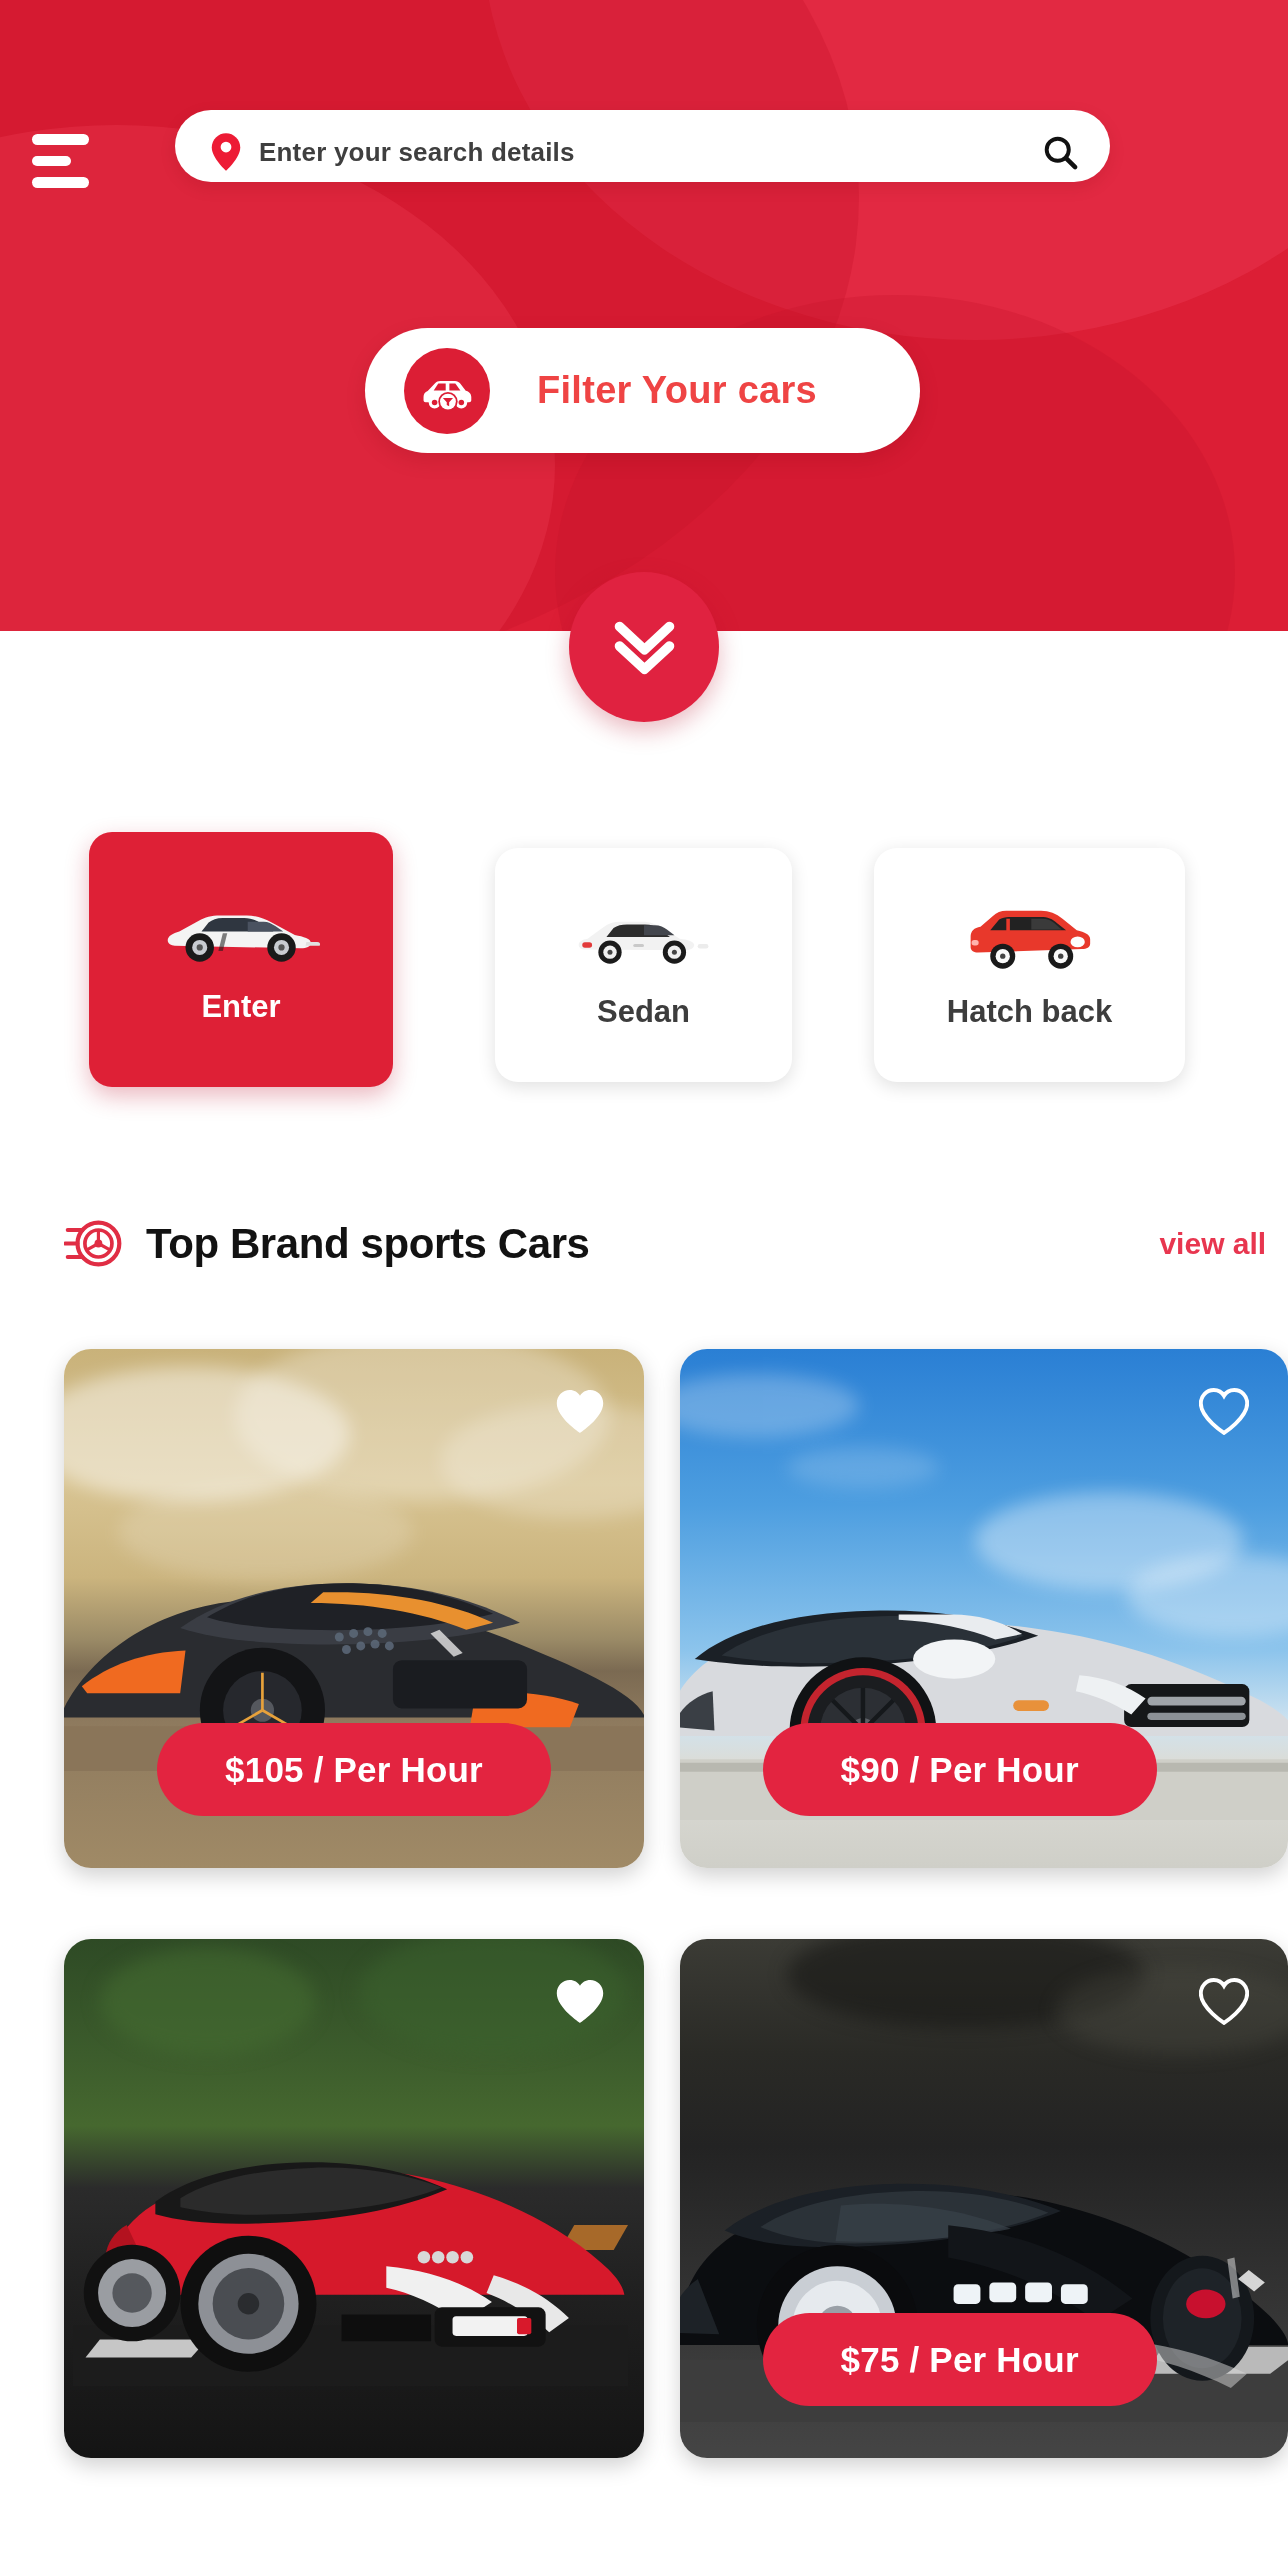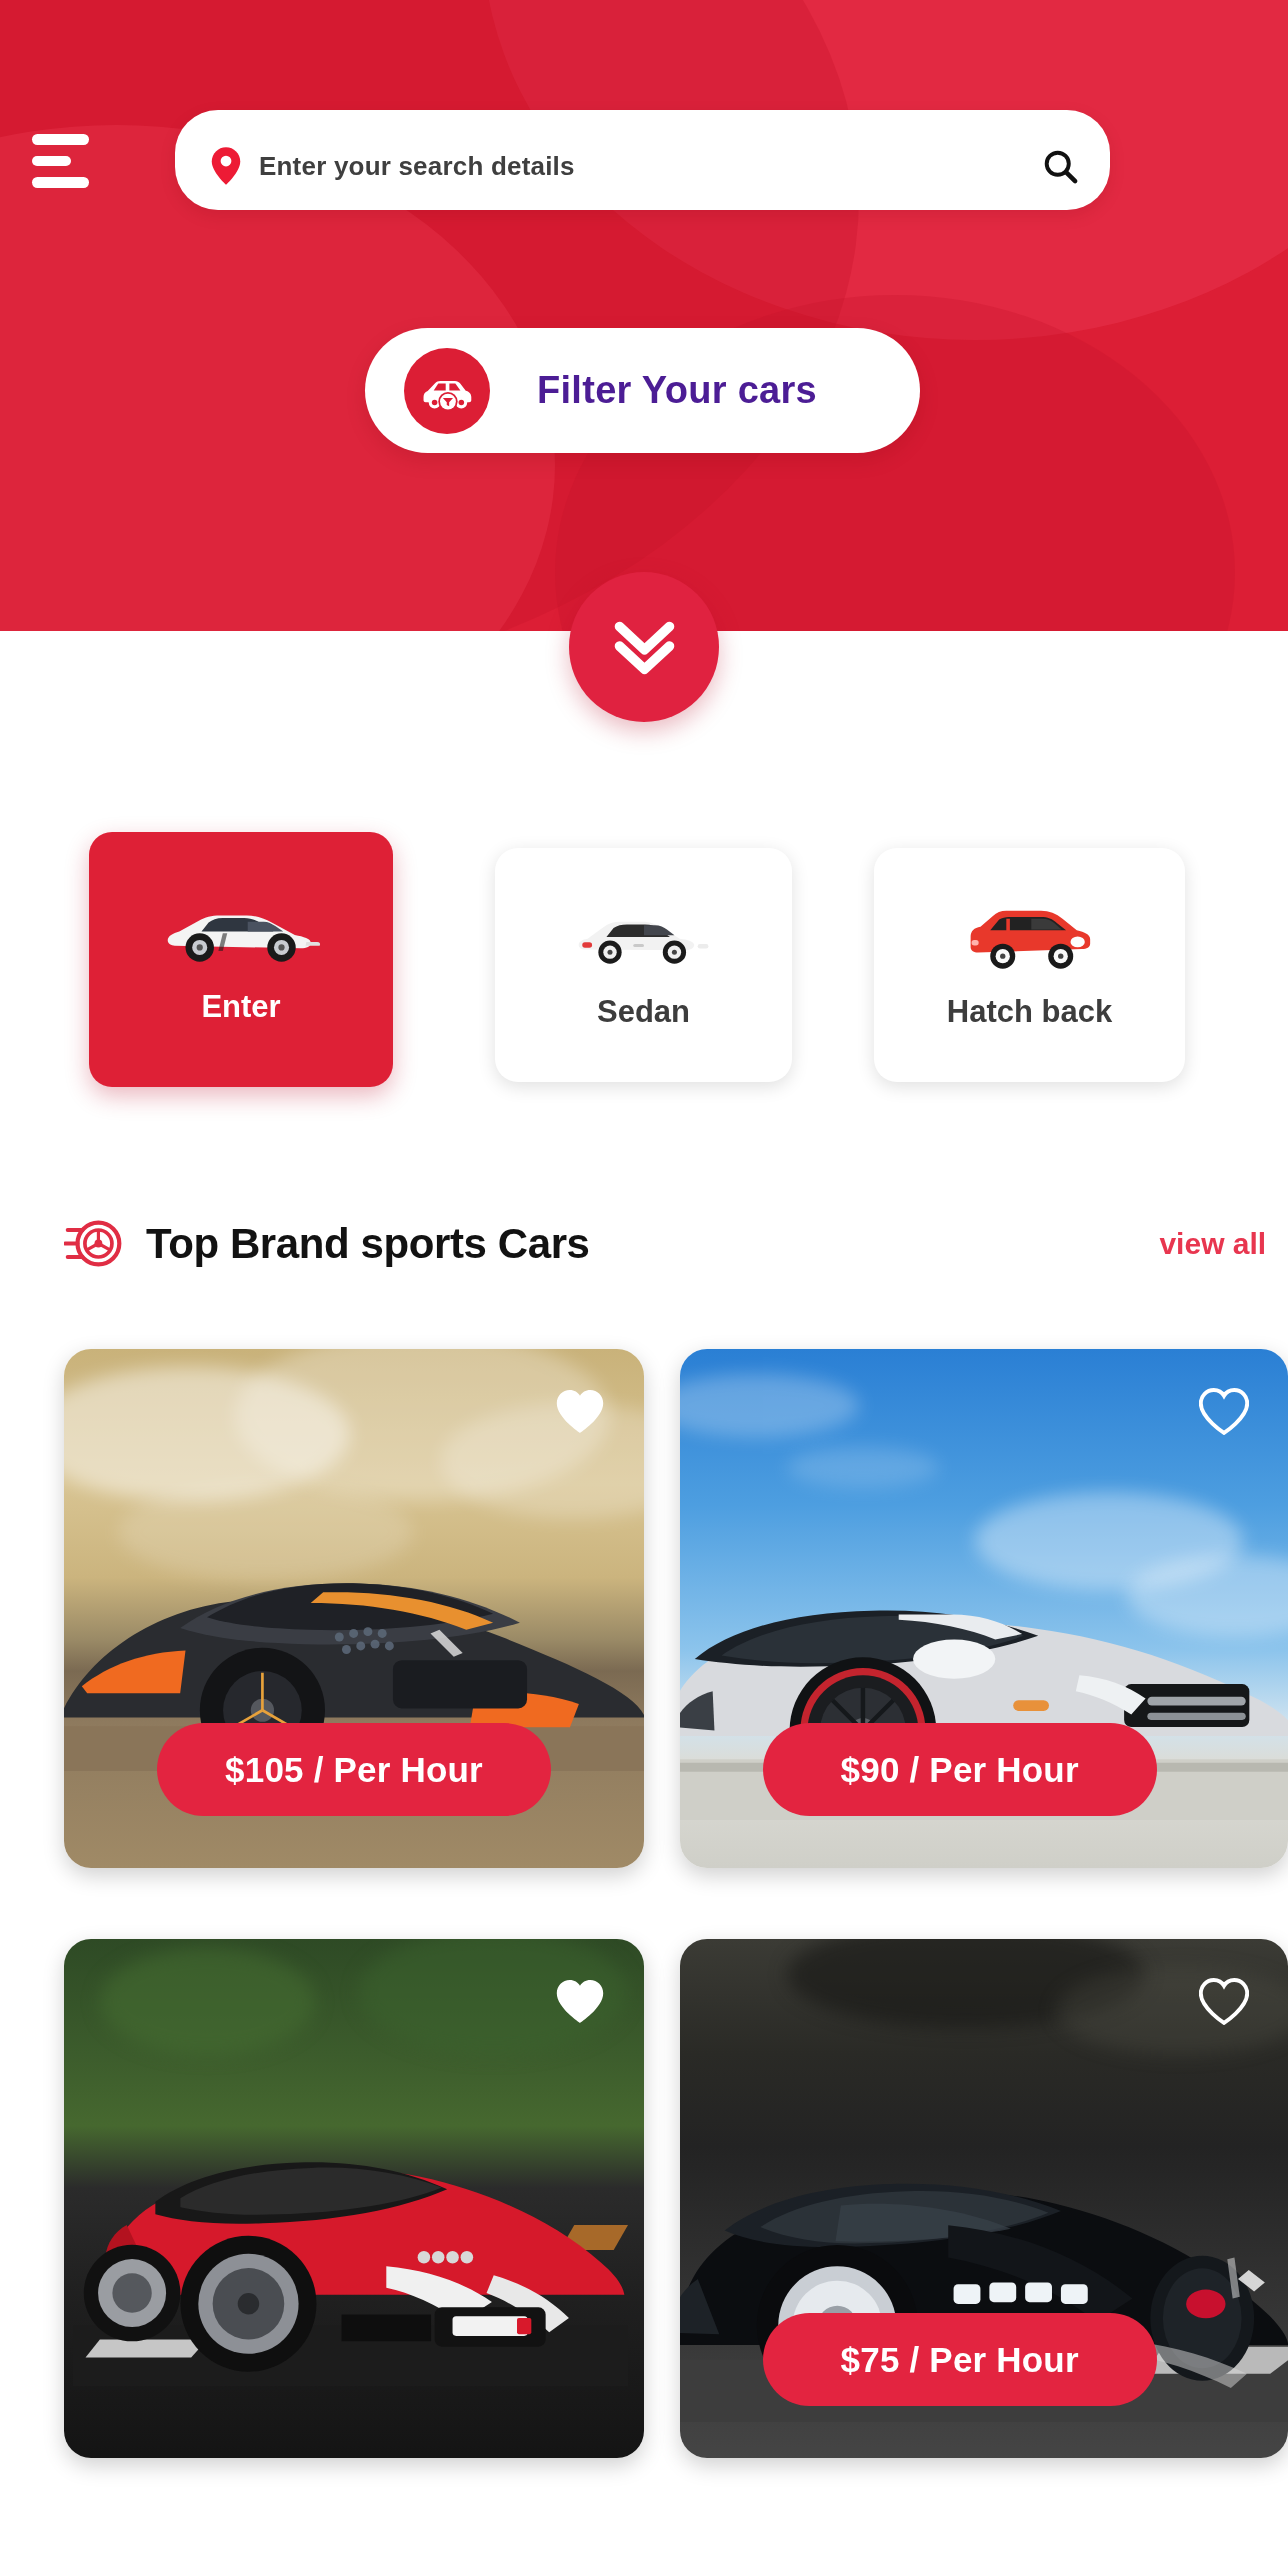--- a/index.html
+++ b/index.html
@@ -39,21 +39,21 @@
     display:flex; flex-direction:column; justify-content:space-between;
     padding:5.4px 0;
   }
   .hamburger span{ display:block; height:10.7px; border-radius:5.4px; background:#fff; }
   .hamburger span:nth-child(1){ width:57px; }
   .hamburger span:nth-child(2){ width:39px; }
   .hamburger span:nth-child(3){ width:57px; }
 
   
   .searchbar{
-    position:absolute; left:175px; top:110px; width:935px; height:100px;
+    position:absolute; left:175px; top:110px; width:935px; height:72px;
     background:#fff; border-radius:43px; display:flex; align-items:center;
     padding:12px 30px 0 36px; box-shadow:0 5.4px 16px rgba(120,0,14,.14);
   }
   .pin-icon{ width:30px; height:38px; flex:0 0 auto; margin-right:18px; }
   .search-input{
     flex:1; border:none; outline:none; background:transparent;
     font-family:"Liberation Sans", sans-serif; font-size:26px; font-weight:bold;
     color:#3A3A3A; letter-spacing:0.2px;
   }
   .search-input::placeholder{ color:#3f3f3f; opacity:1; font-weight:bold; }
@@ -63,21 +63,21 @@
   .filter-btn{
     position:absolute; left:365px; top:328px; width:555px; height:125px;
     background:#fff; border-radius:63px; display:flex; align-items:center;
     padding-left:39px; box-shadow:0 7.2px 19.7px rgba(120,0,14,.16); cursor:pointer;
   }
   .filter-circle{
     width:86px; height:86px; border-radius:50%; background:#DC1E35;
     display:flex; align-items:center; justify-content:center; flex:0 0 auto;
   }
   .filter-label{
-    margin-left:47px; font-size:38px; font-weight:bold; color:#4c1d95;
+    margin-left:47px; font-size:38px; font-weight:bold; color:#ef4444;
     letter-spacing:0.3px;
   }
 
   
   .scroll-btn{
     position:absolute; left:569px; top:572px; width:150px; height:150px;
     border-radius:50%; background:#E02240; display:flex; align-items:center;
     justify-content:center; box-shadow:0 9px 23px rgba(180,10,35,.28);
     cursor:pointer; z-index:5;
   }

